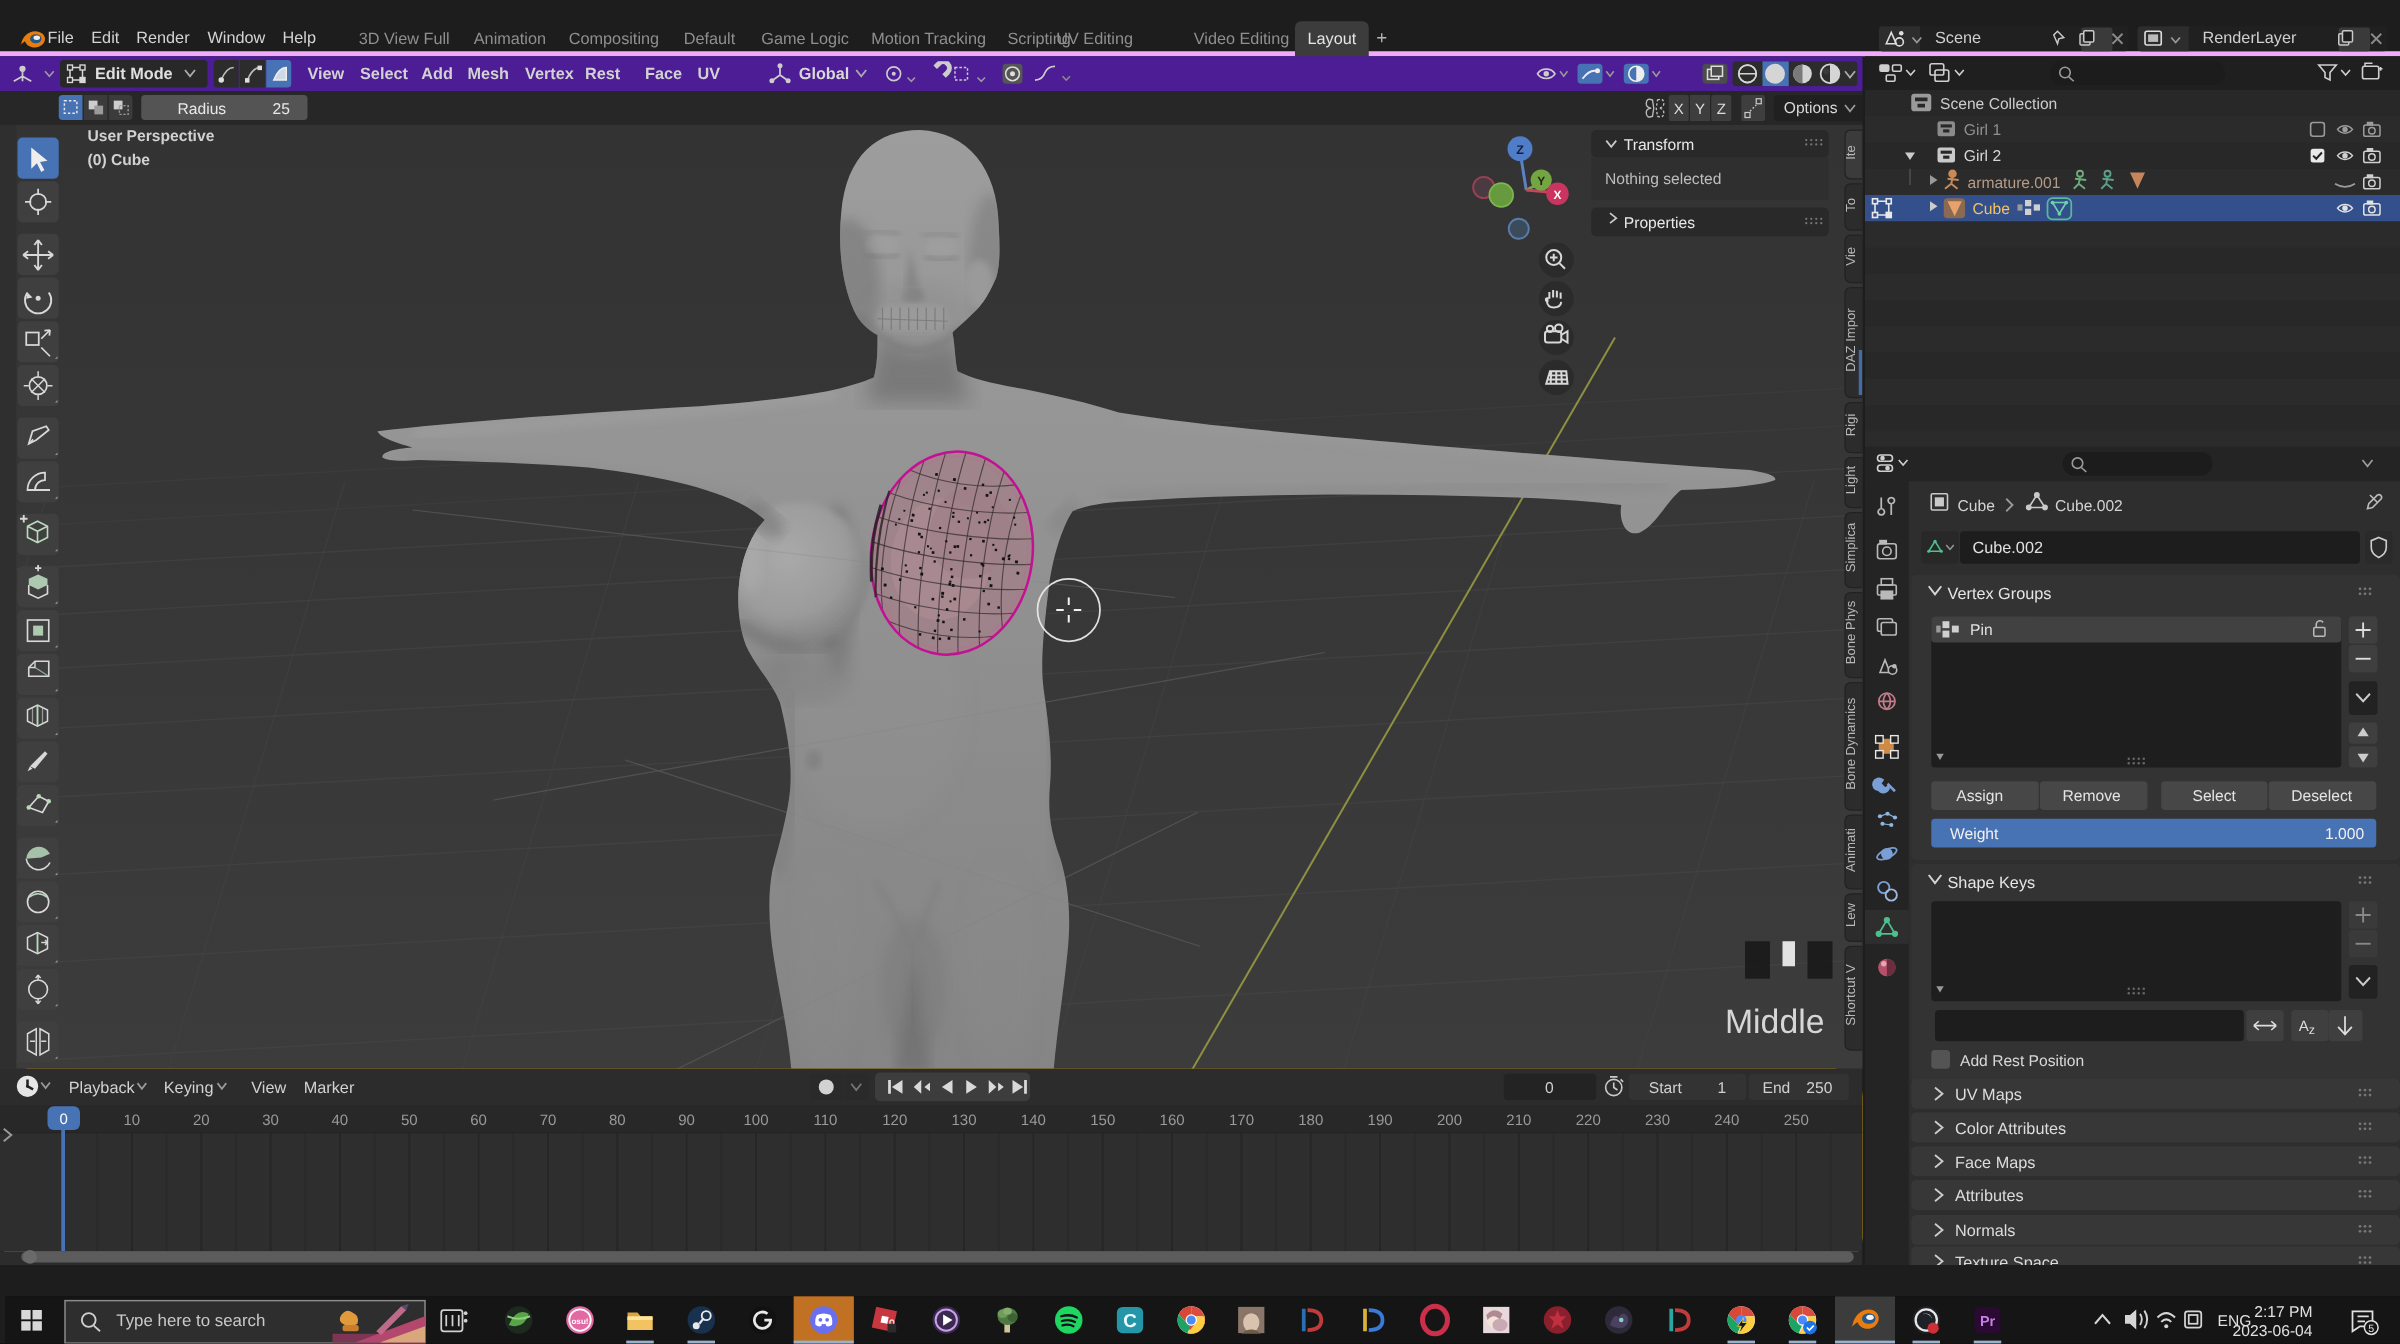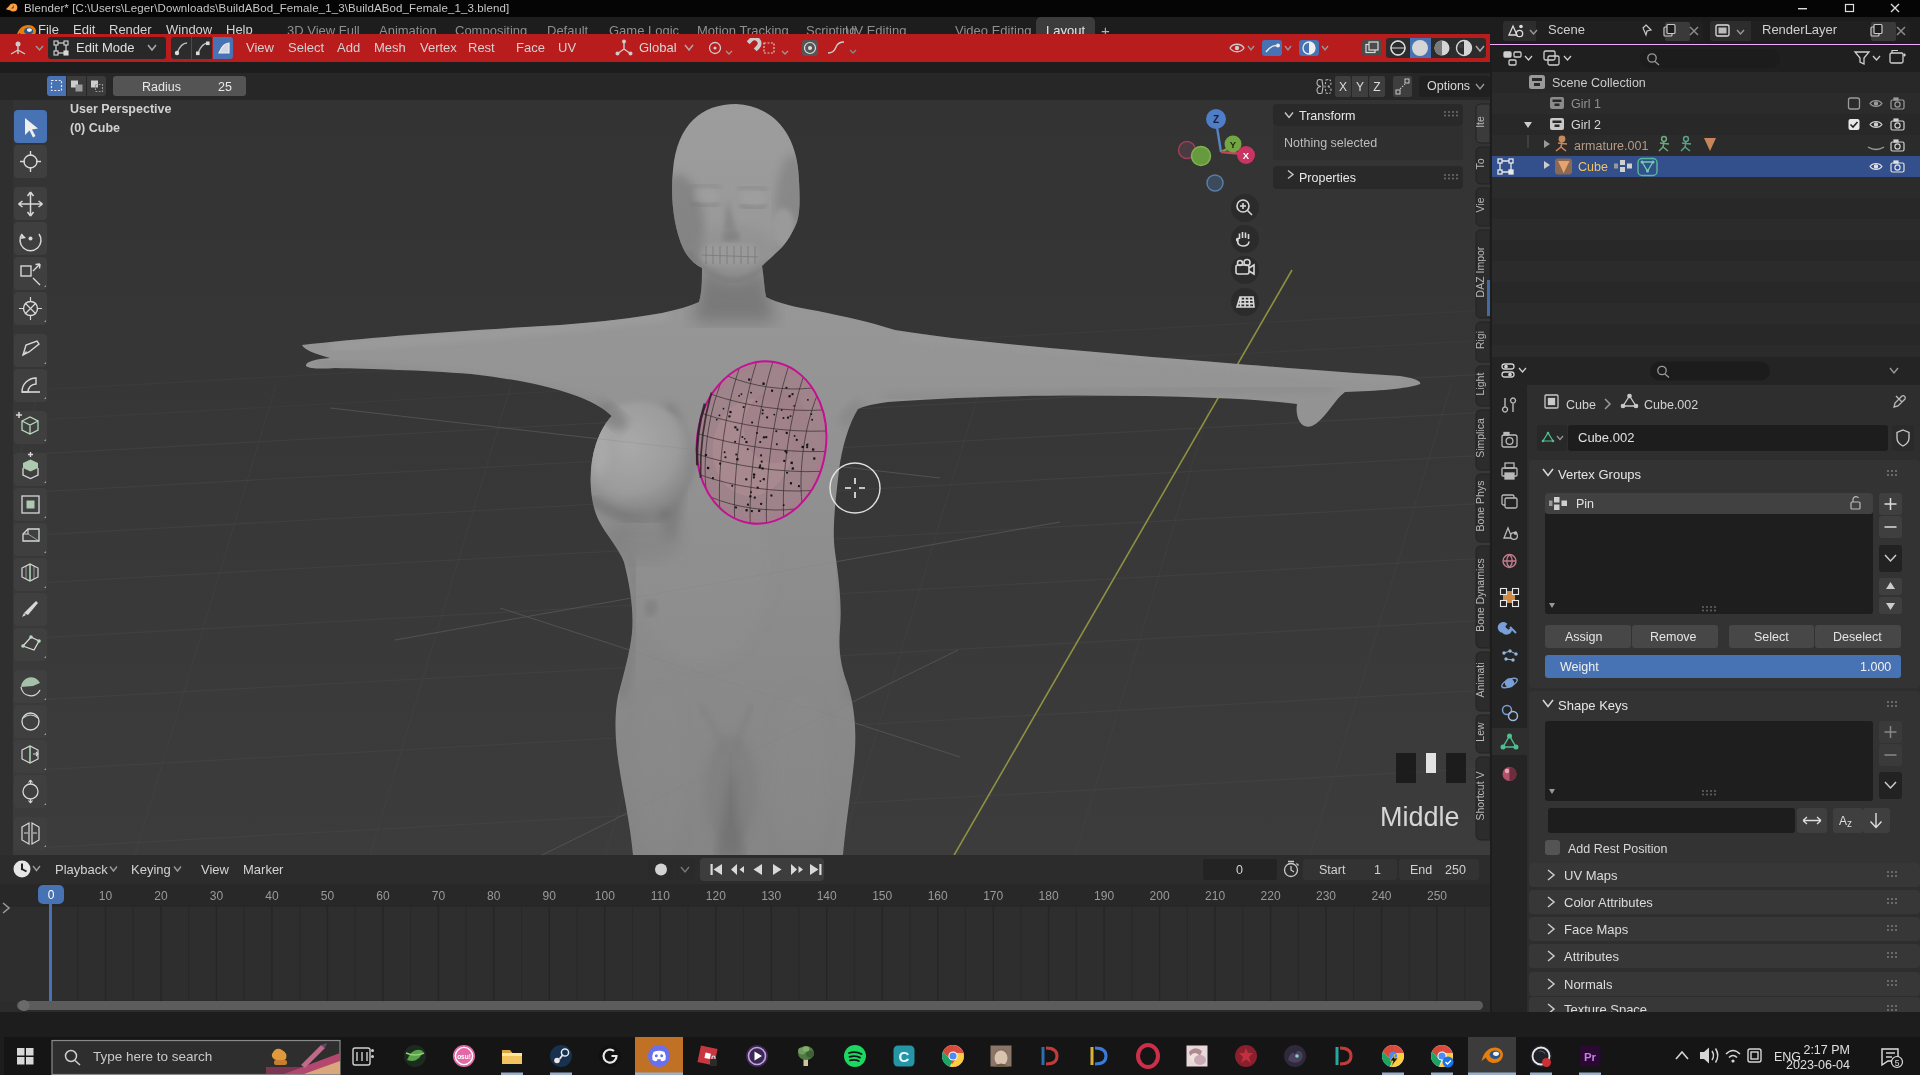--- a/index.html
+++ b/index.html
@@ -3,57 +3,44 @@
 <meta charset="utf-8">
 <style>
 * { margin:0; padding:0; box-sizing:border-box; }
 html,body { width:1920px; height:1075px; overflow:hidden; background:#000; font-family:"Liberation Sans", sans-serif; }
 .abs { position:absolute; }
 #stage { position:relative; width:1920px; height:1075px; background:#1d1d1d; }
 
 #titlebar { left:0; top:0; width:1920px; height:17px; background:#050505; color:#c6c6c6; font-size:11.5px; }
 #titlebar .ttext { position:absolute; left:24px; top:1.5px; letter-spacing:0.1px; }
 
-#topbar { left:0; top:17px; width:1920px; height:28px; background:#1d1d1d; border-bottom:1px solid #f0abfc; }
+#topbar { left:0; top:17px; width:1920px; height:28px; background:#1d1d1d; border-bottom:4px solid #f0abfc; }
 .menuitem { position:absolute; top:5px; color:#d4d4d4; font-size:13px; }
 .wstab { position:absolute; top:0px; height:28px; line-height:28px; color:#8f8f8f; font-size:13px; }
 .wstab.active { background:#3c3c3c; color:#e4e4e4; border-radius:5px 5px 0 0; padding:0 10px; }
 
-#vheader { left:0; top:34px; width:1490px; height:28px; background:#b91c1c; }
+#vheader { left:0; top:45px; width:1490px; height:28px; background:#4c1d95;font-weight:bold; }
 #tsettings { left:0; top:73px; width:1490px; height:27px; background:#272727;text-decoration:underline; }
 .hmenu { position:absolute; top:6px; color:#d2d2d2; font-size:13px; }
 
 #viewport { left:0; top:100px; width:1490px; height:755px; background:#3a3a3a; overflow:hidden; }
 
 #outliner-h { left:1492px; top:45px; width:428px; height:27px; background:#1f1f1f; }
 #outliner { left:1492px; top:72px; width:428px; height:285px; background:#f0abfc; }
 #props { left:1492px; top:357px; width:428px; height:655px; background:#2d2d2d; }
 
 #timeline { left:0; top:855px; width:1490px; height:157px; background:#eab308;border-radius:22px; }
 
 #statusbar { left:0; top:1012px; width:1920px; height:25px; background:#0e0e0e; }
 
 #taskbar { left:4px; top:1037px; width:1920px; height:38px; background:#121212; }
 </style>
 </head>
 <body>
 <div id="stage">
-  <div id="titlebar" class="abs">
-      <span class="ttext">Blender* [C:\Users\Leger\Downloads\BuildABod_Female_1_3\BuildABod_Female_1_3.blend]</span>
-    <svg class="abs" style="left:5px;top:1px" width="14" height="14" viewBox="0 0 16 15">
-        <circle cx="9.5" cy="7" r="4.6" fill="#ff9f3e"></circle>
-        <circle cx="8" cy="6" r="2.2" fill="#2a4b7c"></circle>
-        <path d="M1 9 L7 3 L10 5 L5 10 Z" fill="#ff9f3e"></path>
-      </svg>
-    <svg class="abs" style="left:1790px;top:0px" width="130" height="16" viewBox="0 0 130 16">
-      <rect x="8" y="8" width="9" height="1.4" fill="#dedede"></rect>
-      <rect x="55.5" y="4.5" width="8" height="7" fill="none" stroke="#dedede" stroke-width="1.2"></rect>
-      <path d="M101 4 l8 8 M109 4 l-8 8" stroke="#dedede" stroke-width="1.3"></path>
-    </svg>
-  </div>
   <div id="topbar" class="abs">
     <svg class="abs" style="left:15px;top:5px" width="22" height="18" viewBox="0 0 22 18">
         <path d="M2 13 C3 7 8 3 13 3 C18 3 21 6 21 9 C21 13 17 16 13 16 C9 16 6 14 5 11 L1 14 Z" fill="#e87d0d"></path>
         <ellipse cx="13.6" cy="9" rx="4.6" ry="3.6" fill="#265787"></ellipse>
         <ellipse cx="14.4" cy="8.1" rx="2.6" ry="1.8" fill="#efefef"></ellipse>
       </svg>
     <span class="menuitem" style="left:38px">File</span>
     <span class="menuitem" style="left:73px">Edit</span>
     <span class="menuitem" style="left:109px">Render</span>
     <span class="menuitem" style="left:166px">Window</span>

